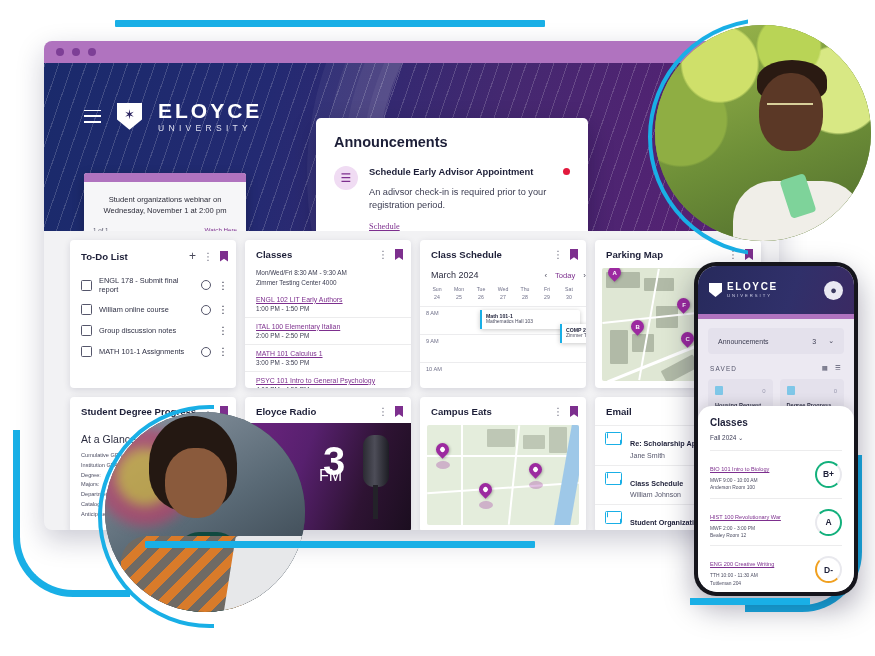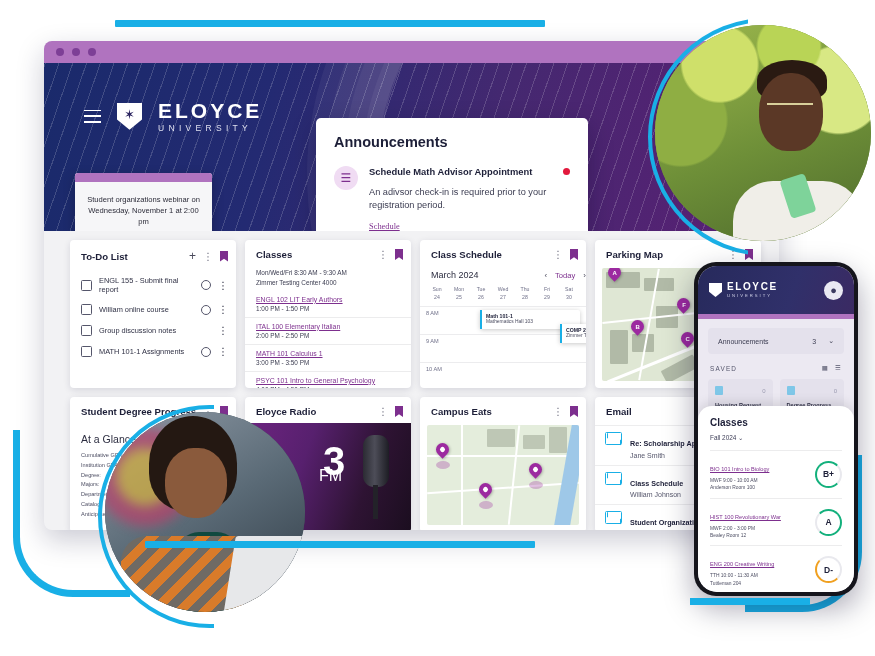--- a/index.html
+++ b/index.html
@@ -48,21 +48,21 @@
   .hamburger span{display:block;width:17px;height:1.6px;background:#fff;}
   .shield{width:25px;height:27px;background:#fff;
       clip-path:polygon(0 0,100% 0,100% 62%,50% 100%,0 62%);
       display:flex;align-items:center;justify-content:center;}
   .shield i{font-style:normal;color:#2b2460;font-size:13px;line-height:1;margin-top:-3px;}
   .brandtext{line-height:1;}
   .brandtext .n{color:#fff;font-size:21px;font-weight:700;letter-spacing:3px;}
   .brandtext .u{color:#dfe0ef;font-size:8.5px;letter-spacing:4.3px;margin-top:3px;}
 
   
-  .announce{position:absolute;left:31px;top:110px;width:137px;background:#f6f6f8;
+  .announce{position:absolute;left:40px;top:110px;width:162px;background:#f6f6f8;
       border-radius:3px;box-shadow:0 4px 12px rgba(0,0,0,.25);overflow:hidden;z-index:4;}
   .announce .bar{height:9px;background:#b073bf;}
   .announce .txt{padding:12px 10px 6px;font-size:7.6px;text-align:center;color:#2b2b38;line-height:1.45;}
   .announce .foot{display:flex;justify-content:space-between;align-items:center;
       padding:4px 9px 8px;font-size:6.2px;color:#55556a;}
   .announce .foot a{color:#7d2f8e;text-decoration:underline;}
 
   
   .notif{position:absolute;left:272px;top:55px;width:236px;background:#fff;border-radius:5px;
       box-shadow:0 9px 24px rgba(10,6,40,.3);padding:16px 18px 20px;z-index:6;}
@@ -271,21 +271,21 @@
         <a href="#">Watch Here</a>
       </div>
     </div>
 
     <div class="notif">
       <h3>Announcements</h3>
       <div class="notif-row">
         <div class="notif-ico">☰</div>
         <div class="notif-body">
           <div class="notif-title">
-            <span>Schedule Math Advisor Appointment</span>
+            <span>Schedule Early Advisor Appointment</span>
             <span class="reddot"></span>
           </div>
           <div class="notif-desc">An adivsor check-in is required prior to your registration period.</div>
           <a href="#" class="notif-link">Schedule</a>
         </div>
       </div>
     </div>
   </div>
 
   <div class="grid">
@@ -294,21 +294,21 @@
       <div class="chead">
         <span class="ctitle">To-Do List</span>
         <span class="chead-icons">
           <span class="plus">+</span>
           <span class="kebab">⋮</span>
           <span class="bookmark"></span>
         </span>
       </div>
       <div class="todo-item">
         <span class="chk"></span>
-        <span class="todo-txt">ENGL 155 - Submit final report</span>
+        <span class="todo-txt">ENGL 178 - Submit final report</span>
         <span class="clock"></span>
         <span class="kebab">⋮</span>
       </div>
       <div class="todo-item">
         <span class="chk"></span>
         <span class="todo-txt">William online course</span>
         <span class="clock"></span>
         <span class="kebab">⋮</span>
       </div>
       <div class="todo-item">

